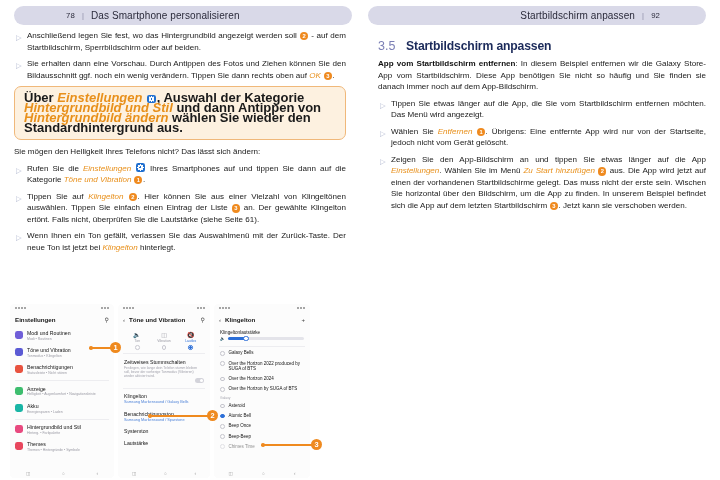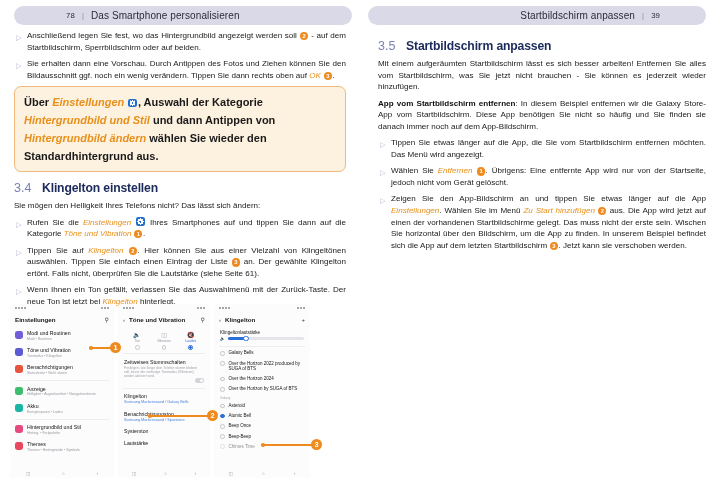--- a/index.html
+++ b/index.html
@@ -75,21 +75,21 @@
     -webkit-mask: radial-gradient(circle, transparent 0 2.0px, #000 2.0px);
             mask: radial-gradient(circle, transparent 0 2.0px, #000 2.0px);
   }
 
   
   .callout {
     border: 1px solid #f0b87a; background: #fdf1e0; border-radius: 7px;
     padding: 6px 8px 6px 9px; margin: 4px 0 6px 0;
   }
   .callout .ct {
-    font-size: 11px; line-height: 18px; color: #1a1a1a; font-weight: bold;
+    font-size: 13px; line-height: 10px; color: #1a1a1a; font-weight: bold;
   }
   .callout .ct i { font-weight: bold; }
 
   
   .sect { display: flex; align-items: flex-start; margin: 9px 0 5px 0; }
   .sect .num { color: #7b7fb5; font-size: 12.5px; font-weight: normal; width: 28px; }
   .sect .ttl { color: #1b2a5a; font-size: 12.2px; font-weight: bold; letter-spacing: -.15px; }
 
   
   .figrow { position: absolute; display: flex; }
@@ -188,24 +188,20 @@
 
       <div class="bullet">
         <div class="tri">▷</div>
         <div class="btxt">Sie erhalten dann eine Vorschau. Durch Antippen des Fotos und Ziehen können Sie den Bildausschnitt ggf. noch ein wenig verändern. Tippen Sie dann rechts oben auf <i class="it">OK</i> <span class="cn">3</span>.</div>
       </div>
 
       <div class="callout">
         <div class="ct">Über <i class="it">Einstellungen</i> <span class="gear-ic"></span>, Auswahl der Kategorie <i class="it">Hintergrundbild und Stil</i> und dann Antippen von <i class="it">Hintergrundbild ändern</i> wählen Sie wieder den Standardhintergrund aus.</div>
       </div>
 
-      <div class="sect">
-        <span class="num">3.4</span>
-        <span class="ttl">Klingelton einstellen</span>
-      </div>
 
       <p class="tx">Sie mögen den Helligkeit Ihres Telefons nicht? Das lässt sich ändern:</p>
 
       <div class="bullet">
         <div class="tri">▷</div>
         <div class="btxt">Rufen Sie die <i class="it">Einstellungen</i> <span class="gear-ic"></span> Ihres Smartphones auf und tippen Sie dann auf die Kategorie <i class="it">Töne und Vibration</i> <span class="cn">1</span>.</div>
       </div>
 
       <div class="bullet">
         <div class="tri">▷</div>
@@ -455,30 +451,29 @@
       <div class="leader" style="left:252px; top:140.3px; width:51px;"></div>
       <div class="badge" style="left:301px; top:135px;">3</div>
     </div>
   </div>
 
   <div class="col right">
 
     <div class="rh rh-right">
       <span class="rh-title">Startbildschirm anpassen</span>
       <span class="rh-sep">|</span>
-      <span class="rh-pageno">39</span>
+      <span class="rh-pageno">92</span>
     </div>
 
     <div class="body-col">
       <div class="sect">
         <span class="num">3.5</span>
         <span class="ttl">Startbildschirm anpassen</span>
       </div>
 
-      <p class="tx">Mit einem aufgeräumten Startbildschirm lässt es sich besser arbeiten! Entfernen Sie alles vom Startbildschirm, was Sie jetzt nicht brauchen - Sie können es jederzeit wieder hinzufügen.</p>
 
       <p class="tx"><b class="bd">App vom Startbildschirm entfernen</b>: In diesem Beispiel entfernen wir die Galaxy Store-App vom Startbildschirm. Diese App benötigen Sie nicht so häufig und Sie finden sie danach immer noch auf dem App-Bildschirm.</p>
 
       <div class="bullet">
         <div class="tri">▷</div>
         <div class="btxt">Tippen Sie etwas länger auf die App, die Sie vom Startbildschirm entfernen möchten. Das Menü wird angezeigt.</div>
       </div>
 
       <div class="bullet">
         <div class="tri">▷</div>

